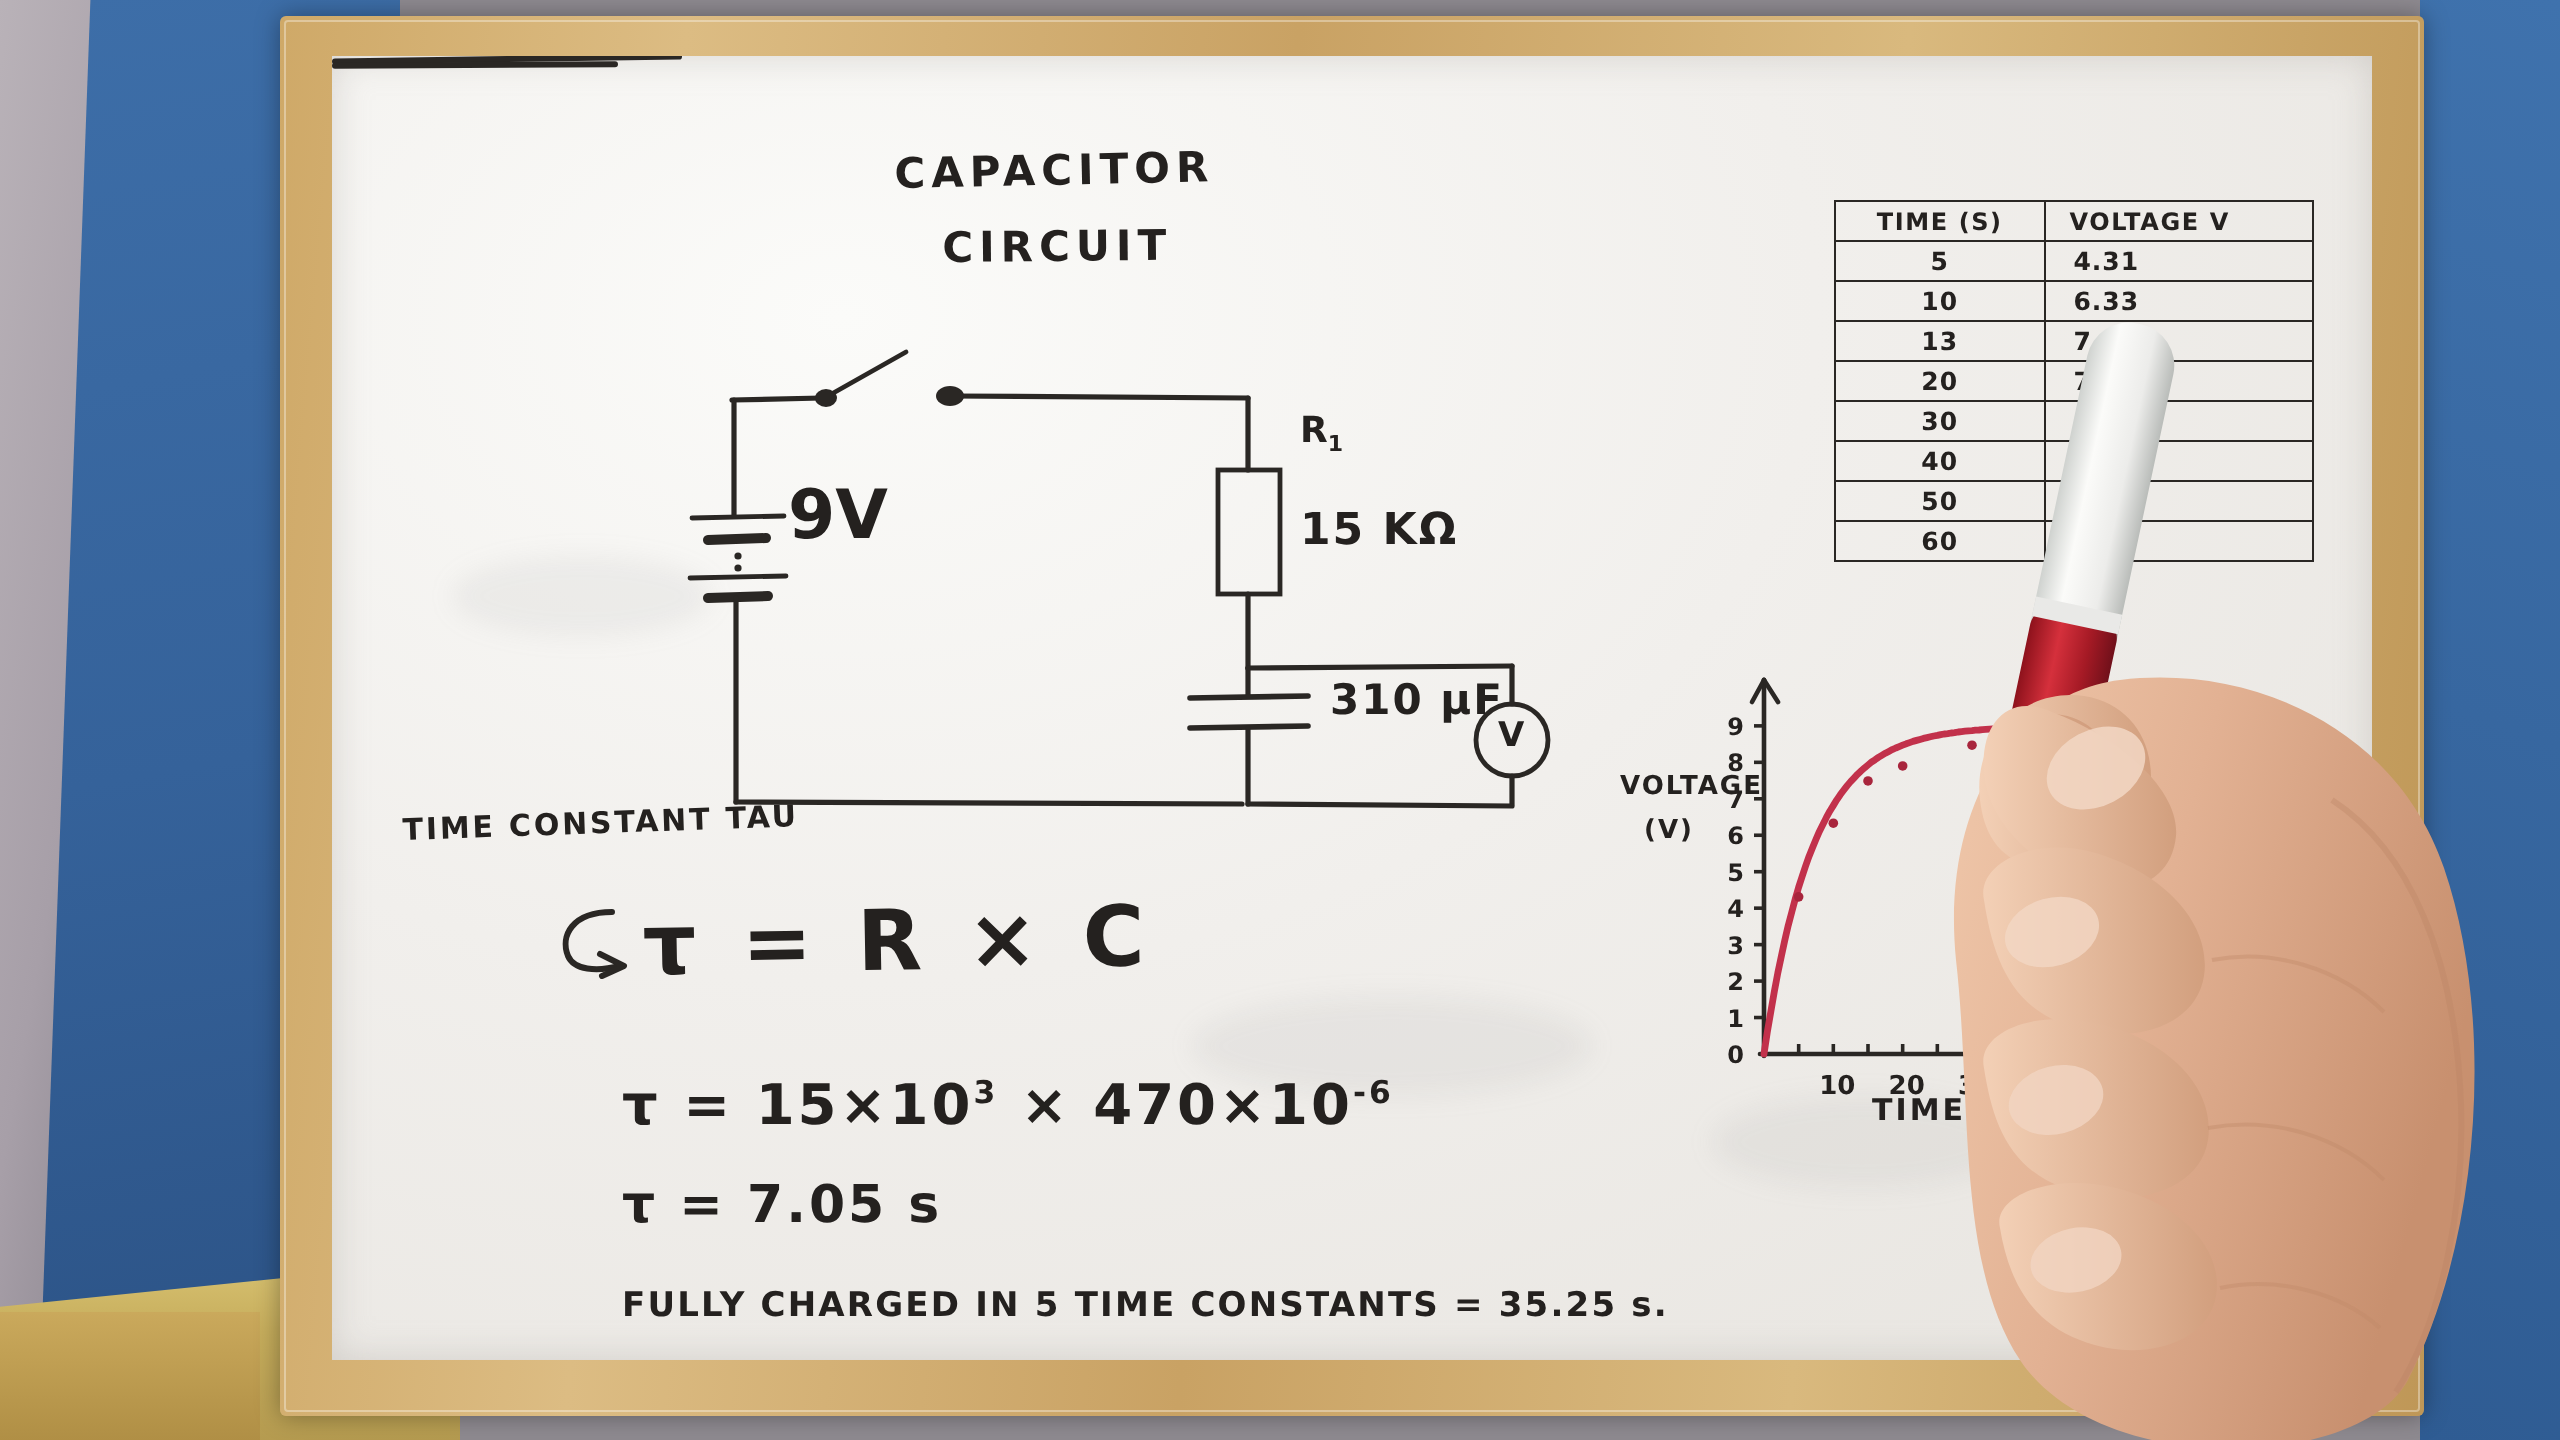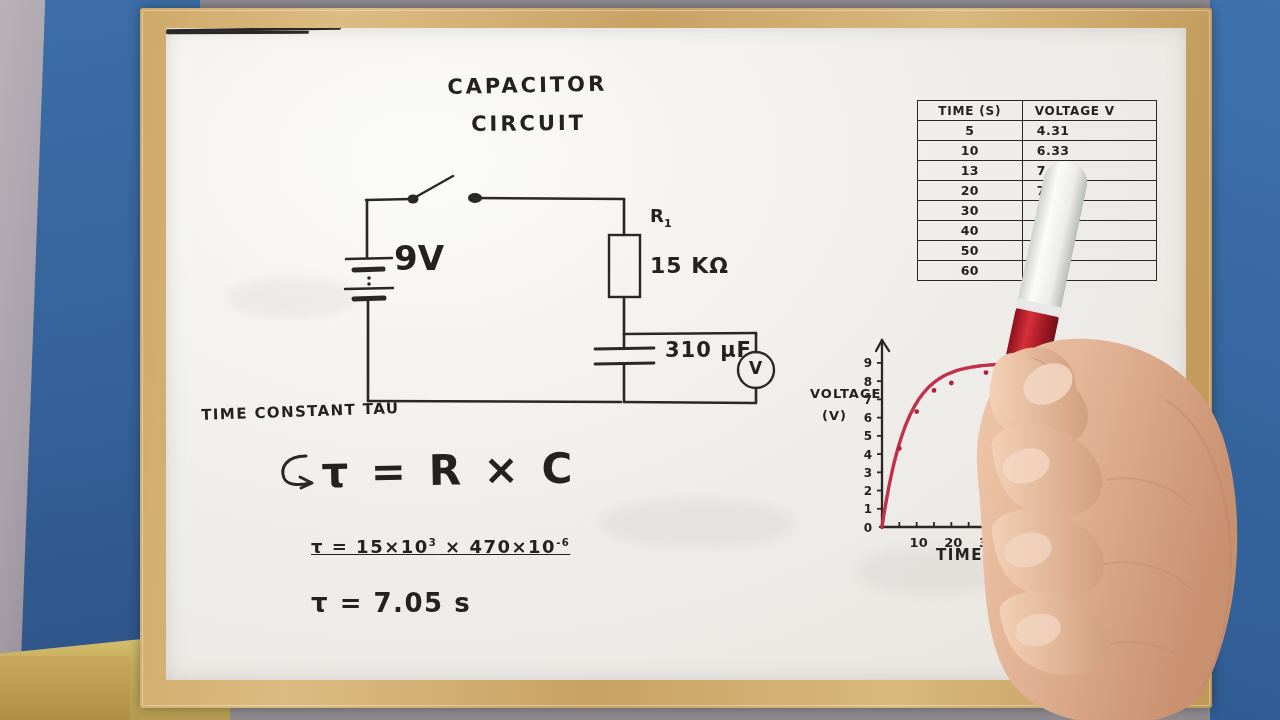--- a/index.html
+++ b/index.html
@@ -91,21 +91,21 @@
   #data-table td.tcol{width:108px;}
   #data-table td.vcol{width:126px;text-align:left;padding-left:14px;}
   #data-table th.vcol{text-align:left;padding-left:12px;}
 
   
   #graph{position:absolute;left:640px;top:290px;width:330px;height:250px;}
 
   
   #eq-tau-label{left:35px;top:378px;font-size:15px;letter-spacing:1.4px;transform:rotate(-2deg);}
   #eq-main{left:155px;top:420px;font-size:42px;letter-spacing:4px;transform:rotate(-1deg);}
-  #eq-line2{left:145px;top:508px;font-size:18px;letter-spacing:1.5px;text-decoration:underline;}
+  #eq-line2{left:145px;top:508px;font-size:28px;letter-spacing:1.5px;}
   #eq-line3{left:145px;top:560px;font-size:26px;letter-spacing:1.5px;}
   #eq-line4{left:145px;top:615px;font-size:17px;letter-spacing:1.1px;}
   sup.hwsup{font-size:.56em;vertical-align:super;font-weight:700;}
 
   
   .arrow-hook{position:absolute;left:110px;top:424px;width:52px;height:40px;}
 
   
   #hand-layer{position:absolute;left:930px;top:150px;width:350px;height:570px;pointer-events:none;}
 </style>
@@ -315,20 +315,21 @@
         <path d="M24,25 L36,31 L25,36" fill="none" stroke="#2a2724" stroke-width="3" stroke-linecap="round" stroke-linejoin="round"></path>
       </svg>
 
       <div class="hw" id="eq-main">τ = R × C</div>
 
       <div class="hw" id="eq-line2">
         <span>τ = 15×10</span><sup class="hwsup">3</sup><span> × 470×10</span><sup class="hwsup">-6</sup>
       </div>
 
       <div class="hw" id="eq-line3">τ = 7.05 s</div>
+      <div class="hw" id="eq-line4">FULLY CHARGED IN 5 TIME CONSTANTS = 35.25 s.</div>
 
     </div>
   </div>
 
   <div id="hand-layer">
     <svg width="350" height="570" viewBox="0 0 350 570">
       <defs>
         <linearGradient id="skin" x1="0" y1="0" x2="1" y2="0.4">
           <stop offset="0%" stop-color="#f0c8ab"></stop>
           <stop offset="45%" stop-color="#e2b193"></stop>

